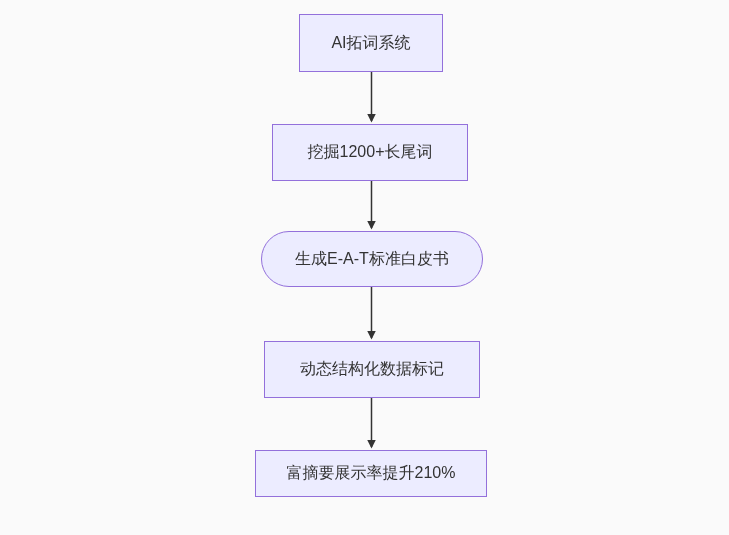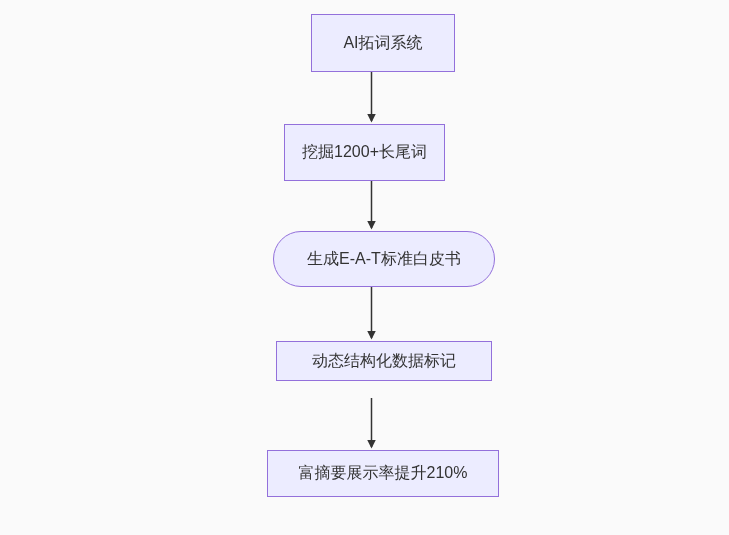--- a/index.html
+++ b/index.html
@@ -20,26 +20,25 @@
     box-sizing: border-box;
     background: #ECECFF;
     border: 1px solid #9370DB;
     color: #333333;
     font-size: 16px;
     display: flex;
     align-items: center;
     justify-content: center;
     text-align: center;
     white-space: nowrap;
-    margin-left: 12px;
   }
   .node-1 { left: 299px; top: 14px;  width: 144px; height: 58px; }
-  .node-2 { left: 272px; top: 124px; width: 161px; height: 57px; }
+  .node-2 { left: 272px; top: 124px; width: 196px; height: 57px; }
   .node-3 { left: 261px; top: 231px; width: 222px; height: 56px; border-radius: 28px; }
-  .node-4 { left: 264px; top: 341px; width: 216px; height: 40px; }
+  .node-4 { left: 264px; top: 341px; width: 216px; height: 57px; }
   .node-5 { left: 255px; top: 450px; width: 232px; height: 47px; }
   .edges-layer {
     position: absolute;
     left: 0;
     top: 0;
     width: 729px;
     height: 535px;
     pointer-events: none;
   }
 </style>

